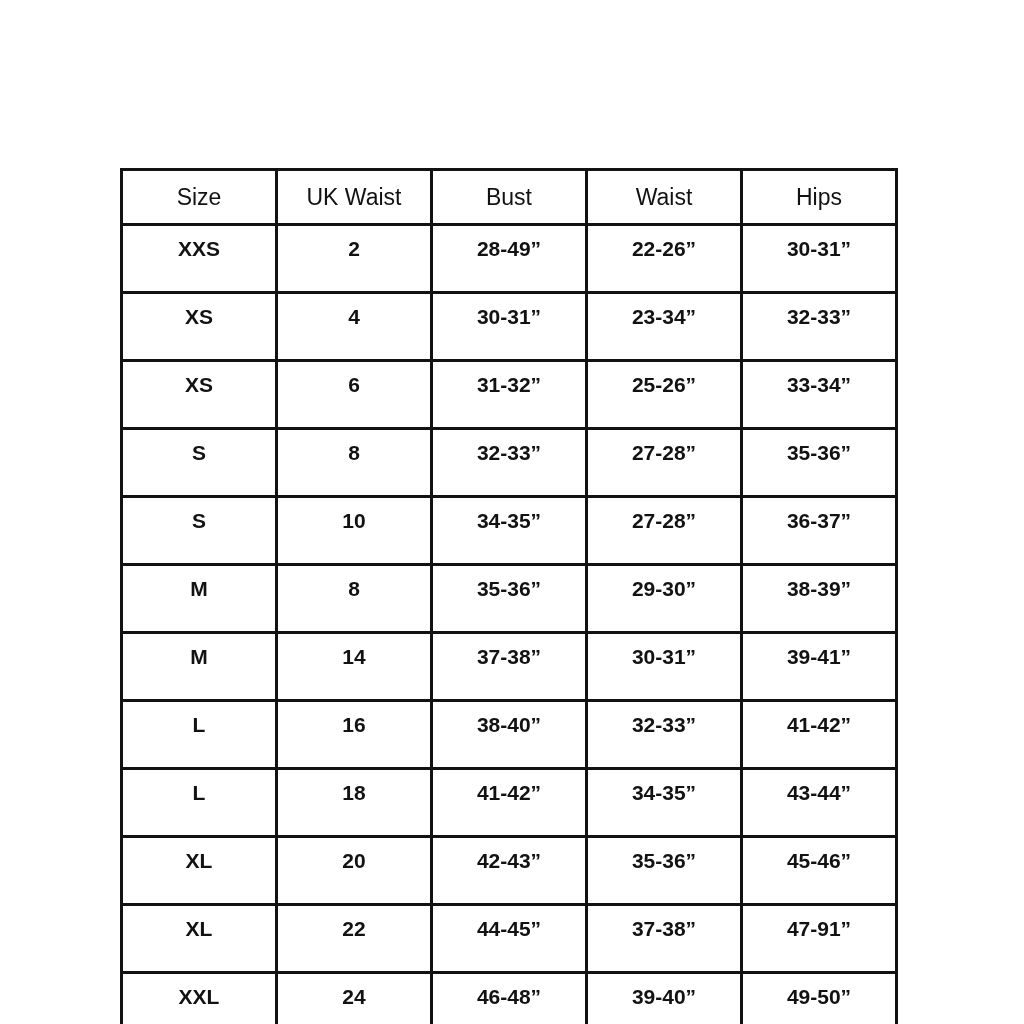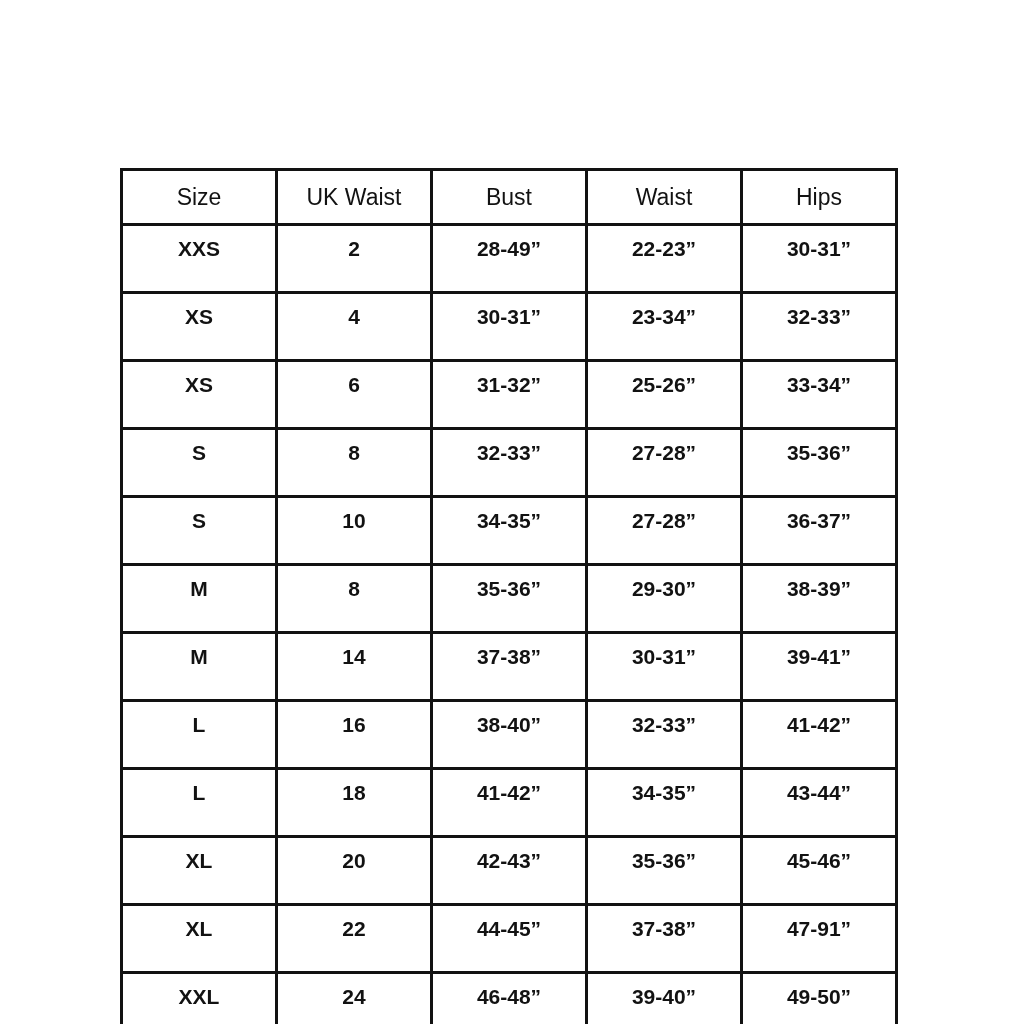--- a/index.html
+++ b/index.html
@@ -74,21 +74,21 @@
           <th>Bust</th>
           <th>Waist</th>
           <th>Hips</th>
         </tr>
     </thead>
     <tbody>
         <tr>
           <td>XXS</td>
           <td>2</td>
           <td>28-49”</td>
-          <td>22-23”</td>
+          <td>22-26”</td>
           <td>30-31”</td>
         </tr>
         <tr>
           <td>XS</td>
           <td>4</td>
           <td>30-31”</td>
           <td>23-34”</td>
           <td>32-33”</td>
         </tr>
         <tr>

